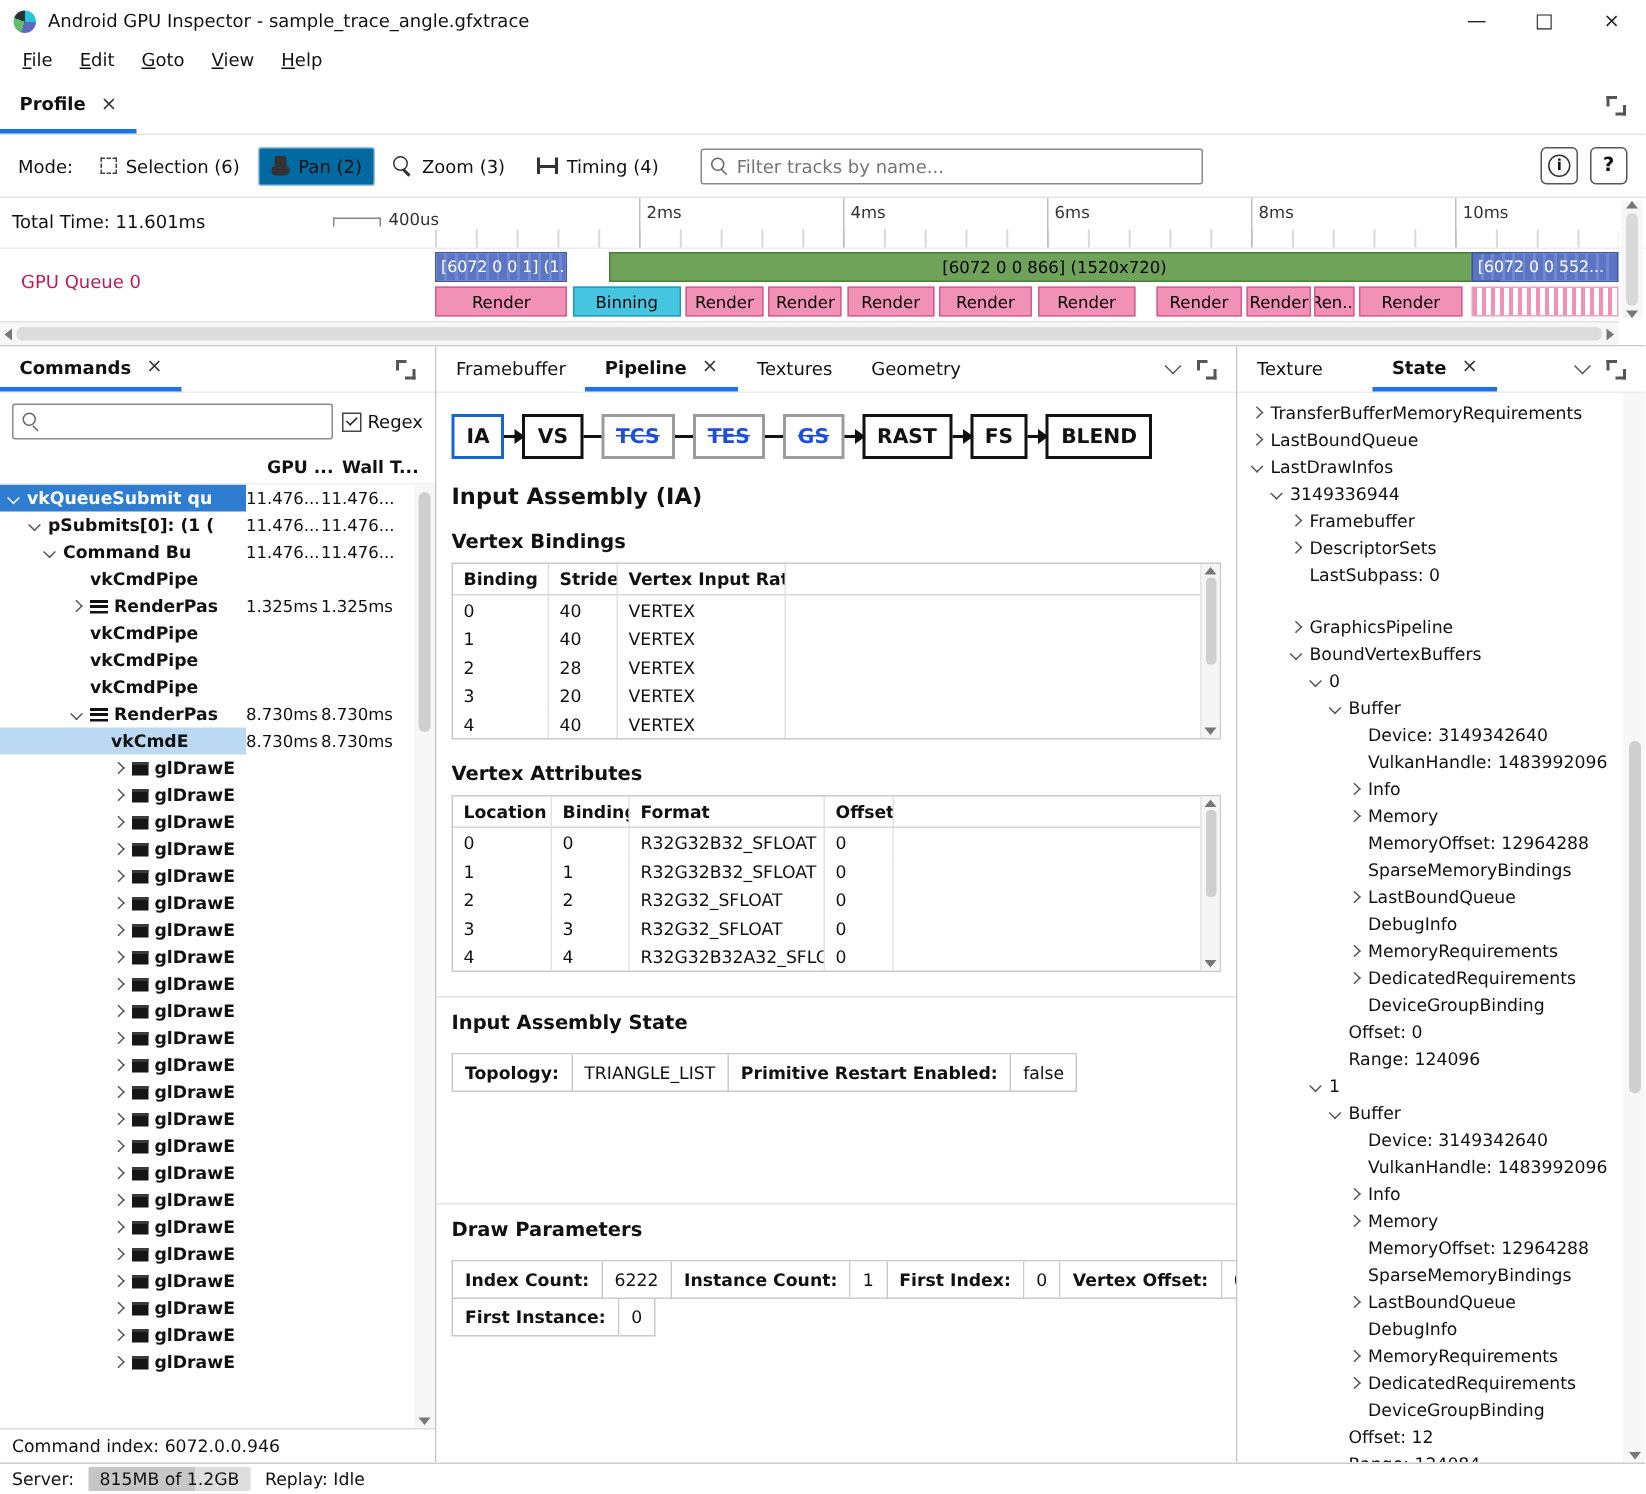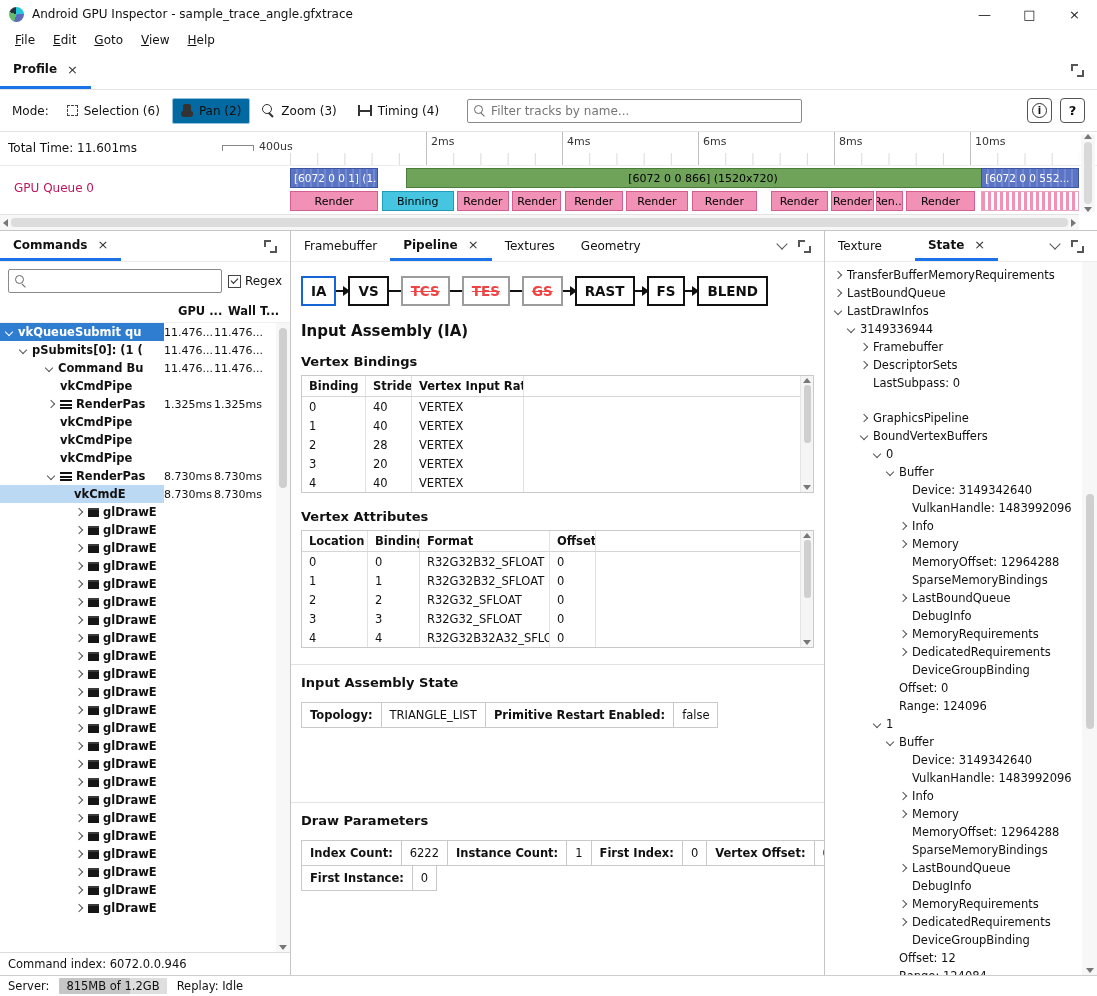--- a/index.html
+++ b/index.html
@@ -109,37 +109,37 @@
 .cmd-row{display:flex;height:18px;align-items:center;font-size:11.5px}
 .cmd-label{flex:1;display:flex;align-items:center;overflow:hidden;white-space:nowrap;height:100%;min-width:0}
 .cmd-val{width:50px;flex:none;font-size:11px;overflow:hidden;white-space:nowrap}
 .cmd-val.wall{width:62px}
 .cmd-text{overflow:hidden;white-space:nowrap}
 .cmd-text.b{font-weight:bold}
 .sel-strong .cmd-label{background:#2e7dd1}
 .sel-strong .cmd-text{color:#fff}
 .sel-strong .chev{border-color:#fff}
 .sel-light .cmd-label{background:#bcd9f4}
-.ind0{padding-left:4px}.ind1{padding-left:18px}.ind2{padding-left:44px}.ind3{padding-left:46px}.ind4{padding-left:60px}.ind5{padding-left:74px}
+.ind0{padding-left:4px}.ind1{padding-left:18px}.ind2{padding-left:28px}.ind3{padding-left:46px}.ind4{padding-left:60px}.ind5{padding-left:74px}
 .chev{display:inline-block;width:6px;height:6px;border-right:1.6px solid #555;border-bottom:1.6px solid #555;transform:rotate(-45deg);margin:0 6px 0 2px;flex:none}
 .chev.d{transform:rotate(45deg)}
 .chev.none{visibility:hidden}
 .icon-renderpass{width:12px;height:9px;flex:none;margin-right:4px;background:linear-gradient(#111 0 2px,#fff 2px 3.5px,#111 3.5px 5.5px,#fff 5.5px 7px,#111 7px 9px)}
 .icon-drawcall{width:11px;height:9px;flex:none;margin-right:4px;background:#161616;box-shadow:inset 0 2px 0 #3a3a3a}
 .cmd-vscroll{position:absolute;right:0;top:0;bottom:0;width:14px;background:#f7f7f7;display:flex;flex-direction:column;align-items:center;padding:2px 0}
 .cmd-thumb{width:8px;height:160px;background:#cfcfcf;border-radius:4px;margin-top:3px}
 .push-bottom{margin-top:auto}
 .cmd-footer{flex:none;height:23px;border-top:1px solid #ddd;display:flex;align-items:center;padding:0 8px;font-size:11.5px}
 
 
 .pipe-content{flex:1;overflow:hidden;padding:10px 8px 0 8px}
 .stages{display:flex;align-items:center;margin:4px 0 16px 2px}
 .stage{border:2px solid #111;padding:5px 8px;font-weight:bold;font-size:13.5px;flex:none;background:#fff}
 .stage.selected{border-color:#1565d8}
-.stage.disabled{border-color:#9c9c9c;color:#ef4444;text-decoration:line-through}
+.stage.disabled{border-color:#9c9c9c;color:#1d4ed8;text-decoration:line-through}
 .conn{width:12px;height:2px;background:#111;position:relative;flex:none}
 .conn.arrow::after{content:"";position:absolute;right:-2px;top:-4px;border-left:7px solid #111;border-top:5px solid transparent;border-bottom:5px solid transparent}
 .pipe-heading{font-size:15px;font-weight:bold;margin:8px 0 14px 2px}
 .sec-title{font-weight:bold;font-size:13px;margin:10px 0 6px 2px}
 .dtable{border:1px solid #c9c9c9;position:relative;margin:0 2px;font-size:11.5px;background:#fff}
 .trow{display:flex;height:19px;align-items:center}
 .trow.thead{height:21px;border-bottom:1px solid #d5d5d5}
 .tcell{height:100%;display:flex;align-items:center;padding-left:7px;border-right:1px solid #e2e2e2;overflow:hidden;white-space:nowrap}
 .tcell.th{font-weight:bold}
 .tcell.fill{flex:1;border-right:none;margin-right:13px}

